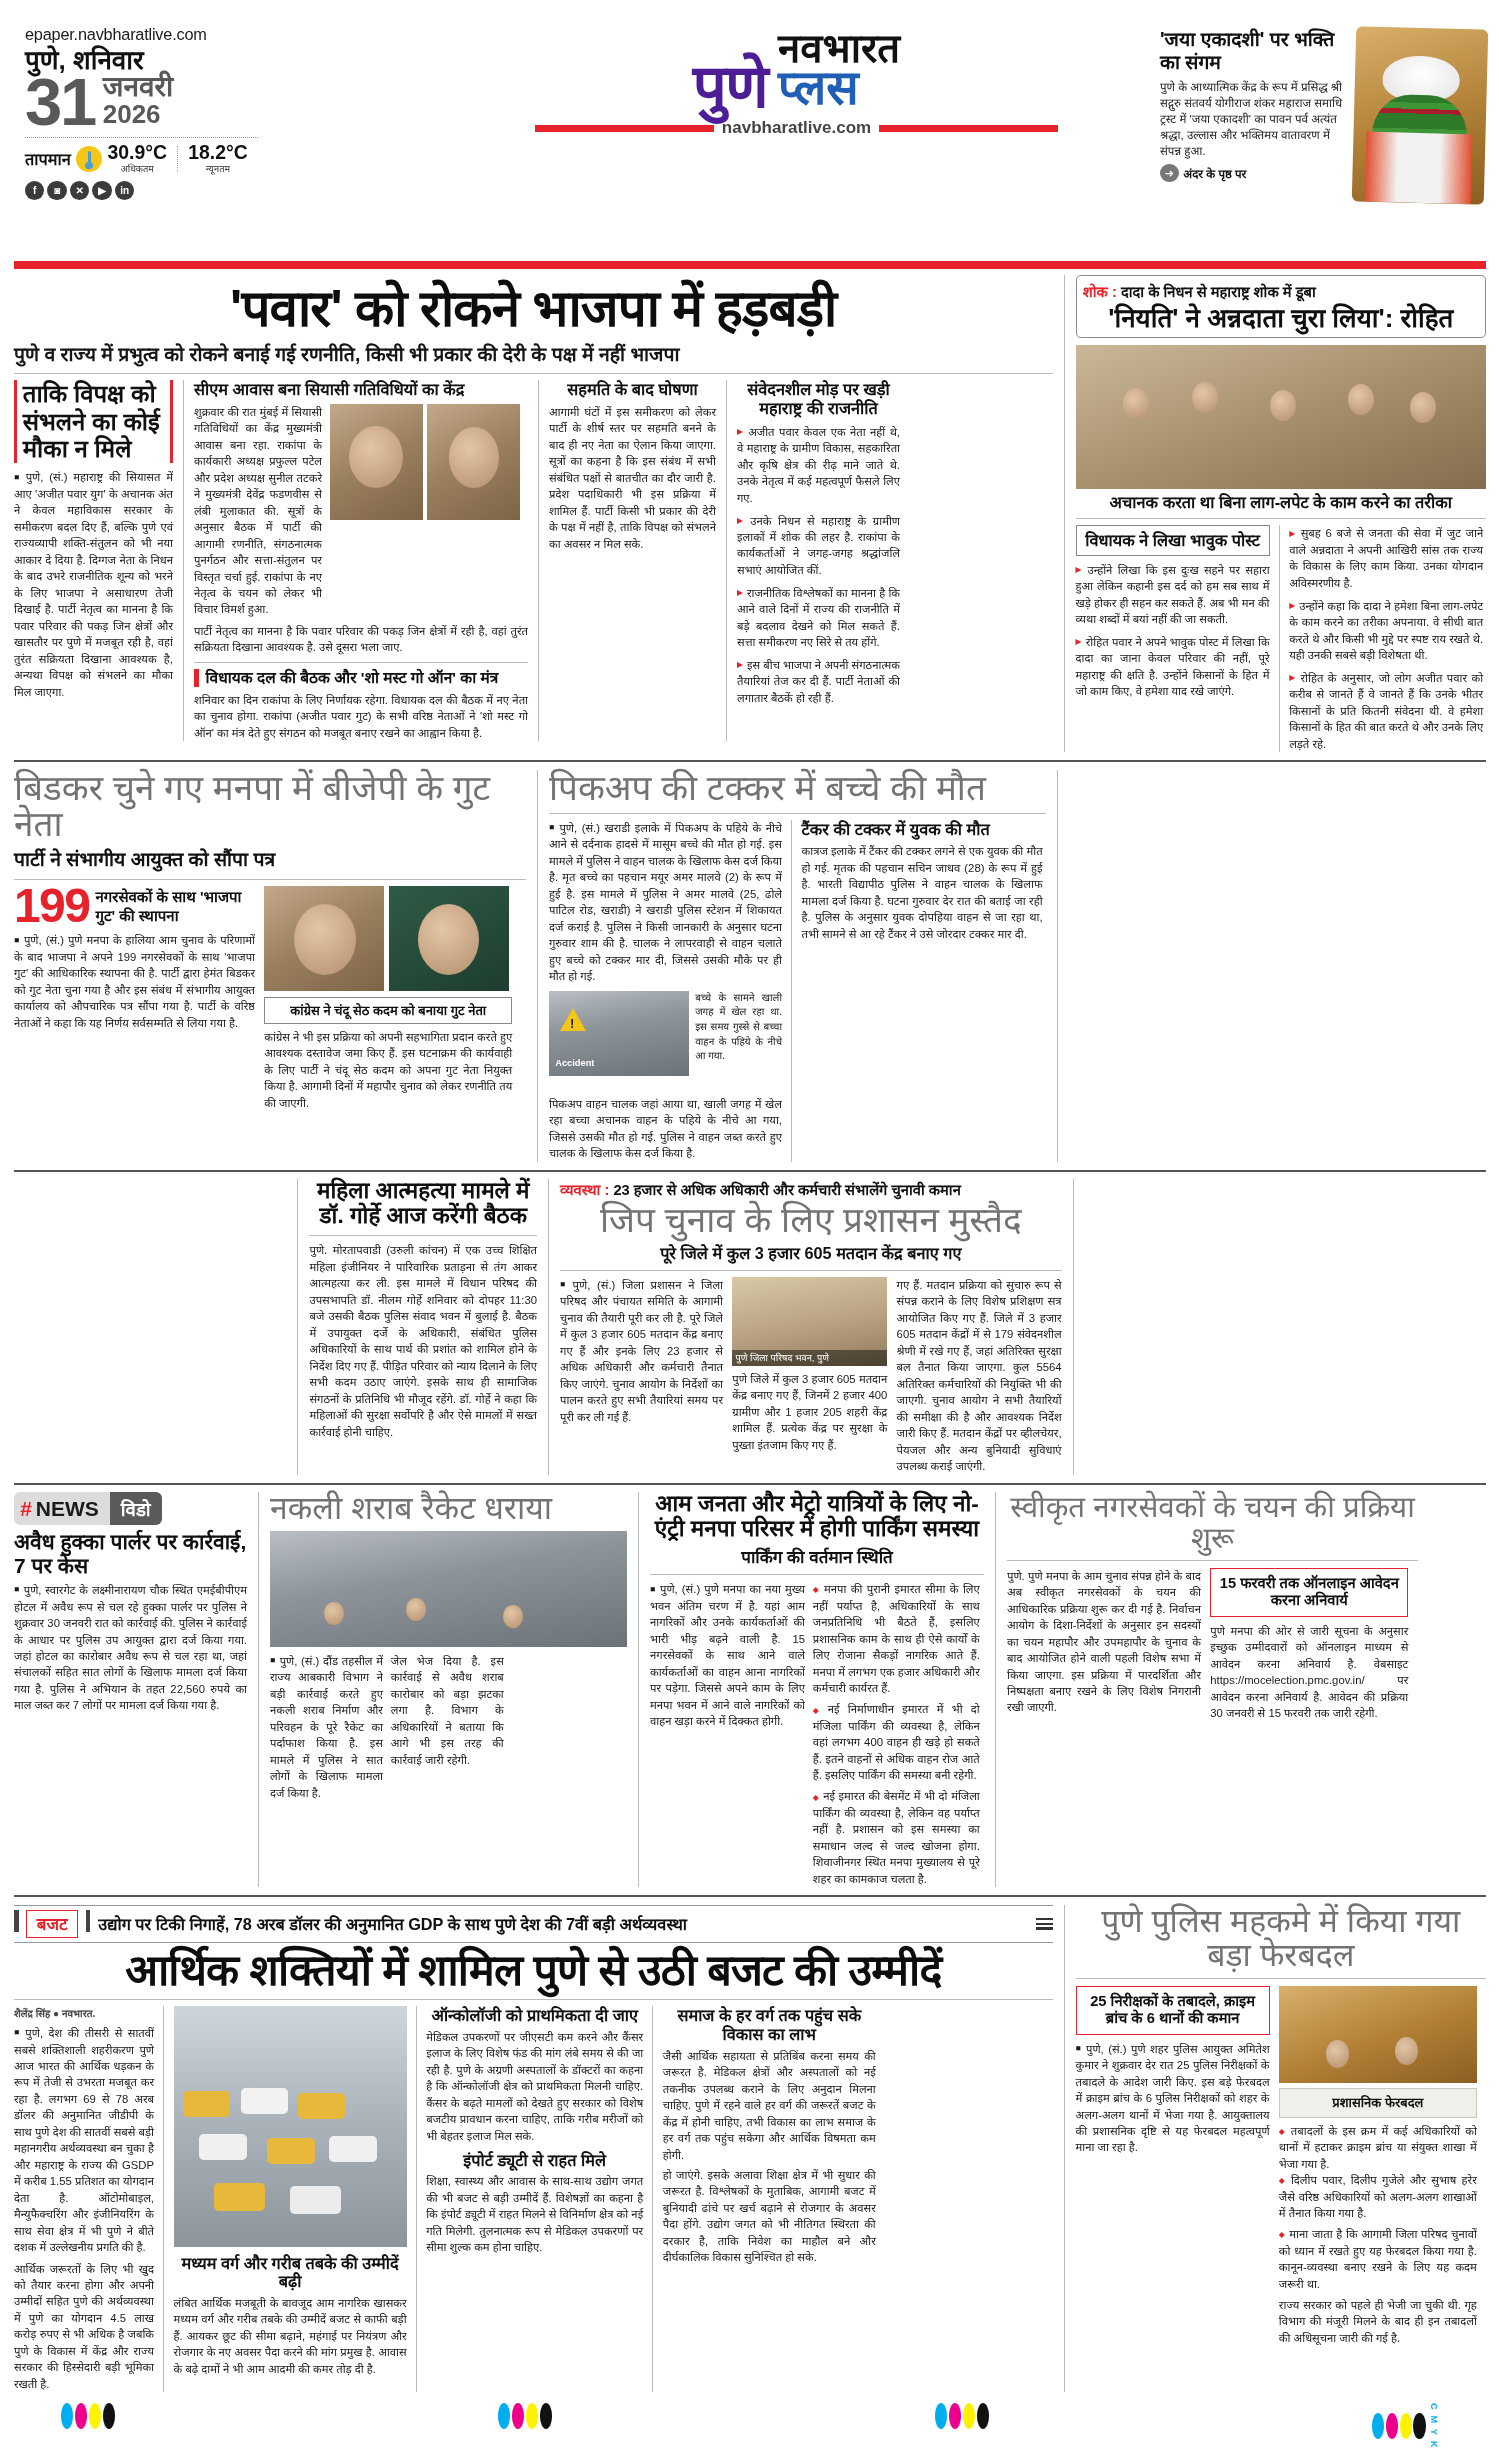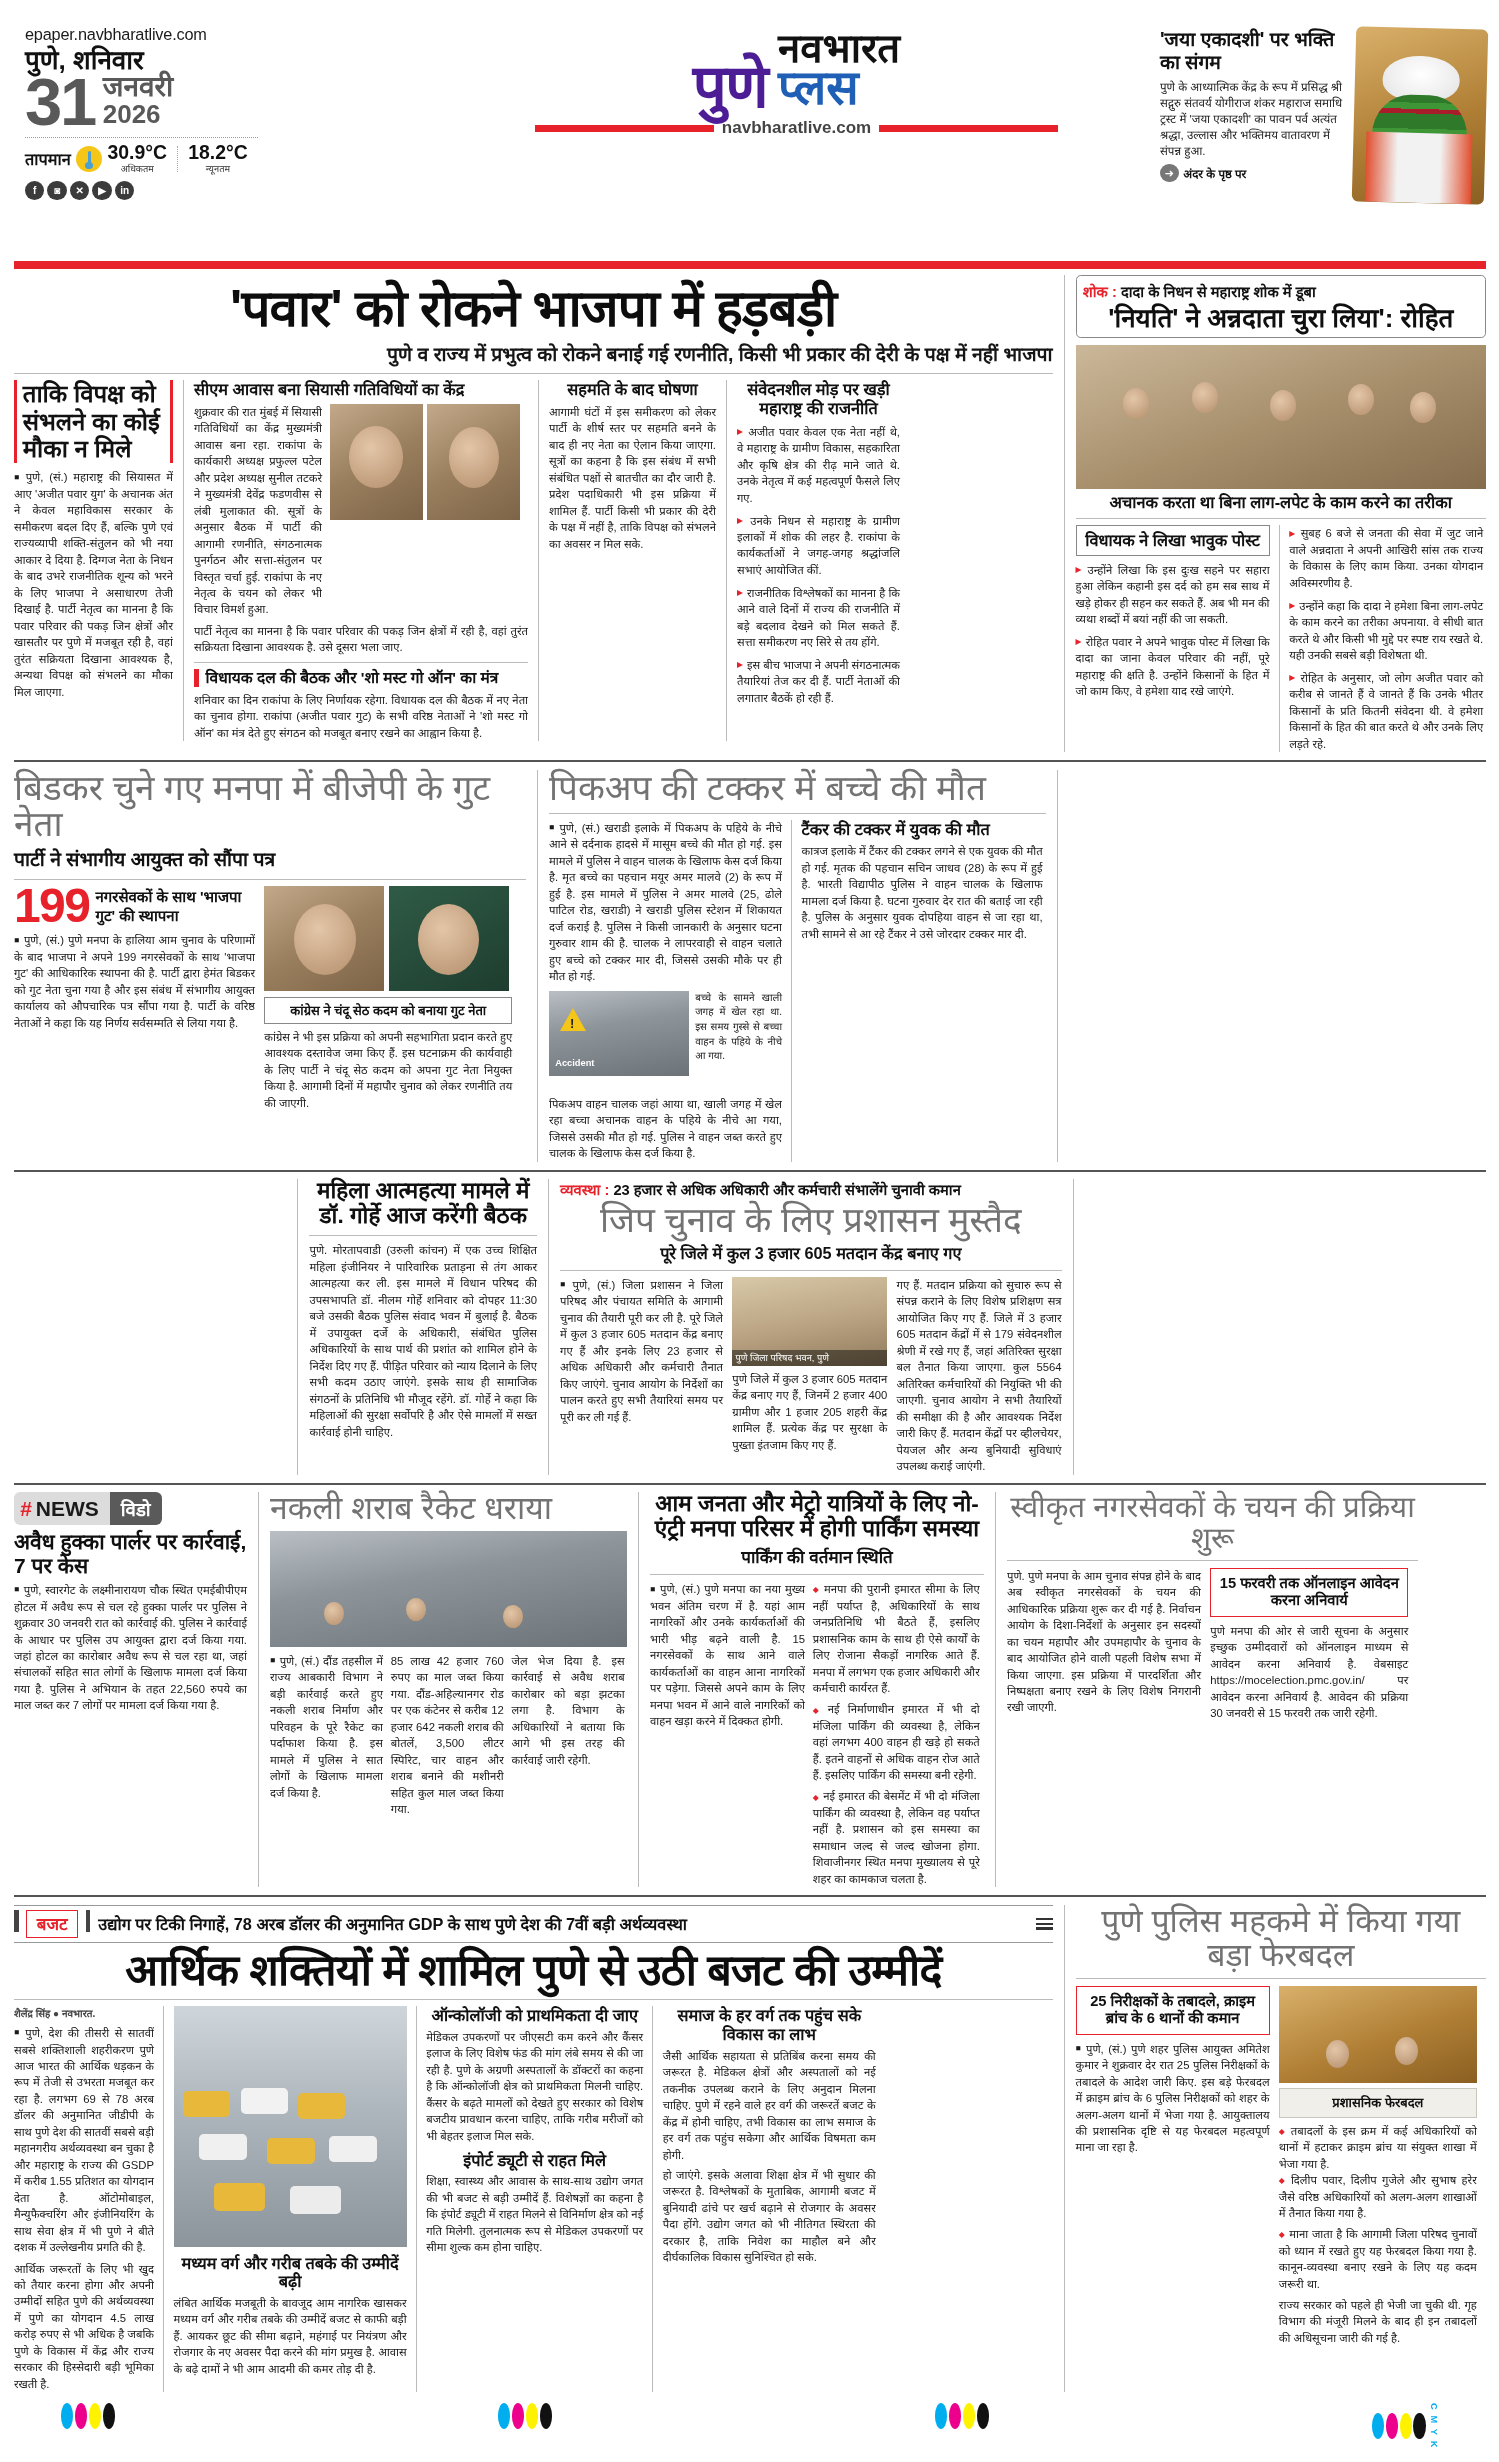--- a/index.html
+++ b/index.html
@@ -66,21 +66,21 @@
 
   .red-rule { height:8.5px; background:#e8222a; margin:4.7px 0 0 0; }
 
   
   .cols { display:flex; gap:11px; }
   .vr { border-left:0.8px solid #bbb; }
   .hr-thin { border-top:0.8px solid #bbb; margin:6.2px 0; }
   .hr-thick { border-top:2.3px solid #555; margin:7.8px 0; }
 
   h1.main-head { font-size:51px; font-weight:800; text-align:center; line-height:1.02; letter-spacing:-0.8px; color:#0d0d0d; margin-top:7.8px;}
-  .main-sub { font-size:19.4px; font-weight:700; text-align:right; margin-top:4.7px; color:#151515; }
+  .main-sub { font-size:19.4px; font-weight:700; text-align:left; margin-top:4.7px; color:#151515; }
 
   .body-txt { font-size:11.3px; line-height:1.46; text-align:justify; color:#1a1a1a; }
   .sq::before { content:"\25A0"; font-size:8.5px; margin-right:3.9px; vertical-align:1.6px; }
   .bull::before { content:"\25B6"; color:#e8222a; font-size:7.8px; margin-right:3.9px; vertical-align:1.6px; }
   .dia::before { content:"\25C6"; color:#e8222a; font-size:7.8px; margin-right:3.9px; vertical-align:0.8px; }
 
   .sec-head { font-size:16.3px; font-weight:800; text-align:center; line-height:1.15; color:#111; }
   .sec-head-lg { font-size:26px; font-weight:800; line-height:1.1; color:#0f0f0f; }
   .sec-head-xl { font-size:35px; font-weight:400; line-height:1.05; color:#737373; }
 
@@ -428,21 +428,20 @@
 
     <div style="width:357px;">
       <div class="sec-head-xl" style="font-size:32px;">नकली शराब रैकेट धराया</div>
       <div class="photo street" style="height:116px;margin-top:5.4px;">
         <span class="face" style="width:20px;height:23px;left:54px;top:71px;"></span>
         <span class="face" style="width:20px;height:23px;left:136px;top:67px;"></span>
         <span class="face" style="width:20px;height:23px;left:233px;top:74px;"></span>
       </div>
       <div class="cols" style="gap:7.8px;margin-top:5.4px;">
         <div style="width:113px;" class="body-txt sq">पुणे, (सं.) दौंड तहसील में राज्य आबकारी विभाग ने बड़ी कार्रवाई करते हुए नकली शराब निर्माण और परिवहन के पूरे रैकेट का पर्दाफाश किया है. इस मामले में पुलिस ने सात लोगों के खिलाफ मामला दर्ज किया है.</div>
-        <div style="width:113px;" class="body-txt">85 लाख 42 हजार 760 रुपए का माल जब्त किया गया. दौंड-अहिल्यानगर रोड पर एक कंटेनर से करीब 12 हजार 642 नकली शराब की बोतलें, 3,500 लीटर स्पिरिट, चार वाहन और शराब बनाने की मशीनरी सहित कुल माल जब्त किया गया.</div>
         <div style="width:113px;" class="body-txt">जेल भेज दिया है. इस कार्रवाई से अवैध शराब कारोबार को बड़ा झटका लगा है. विभाग के अधिकारियों ने बताया कि आगे भी इस तरह की कार्रवाई जारी रहेगी.</div>
       </div>
     </div>
     <div class="vr"></div>
 
     <div style="width:334px;">
       <div class="sec-head-lg" style="font-size:22.5px;text-align:center;">आम जनता और मेट्रो यात्रियों के लिए नो-एंट्री मनपा परिसर में होगी पार्किंग समस्या</div>
       <div style="font-size:17px;font-weight:800;text-align:center;margin-top:3.1px;">पार्किंग की वर्तमान स्थिति</div>
       <div class="hr-thin"></div>
       <div class="cols" style="gap:7.8px;">

